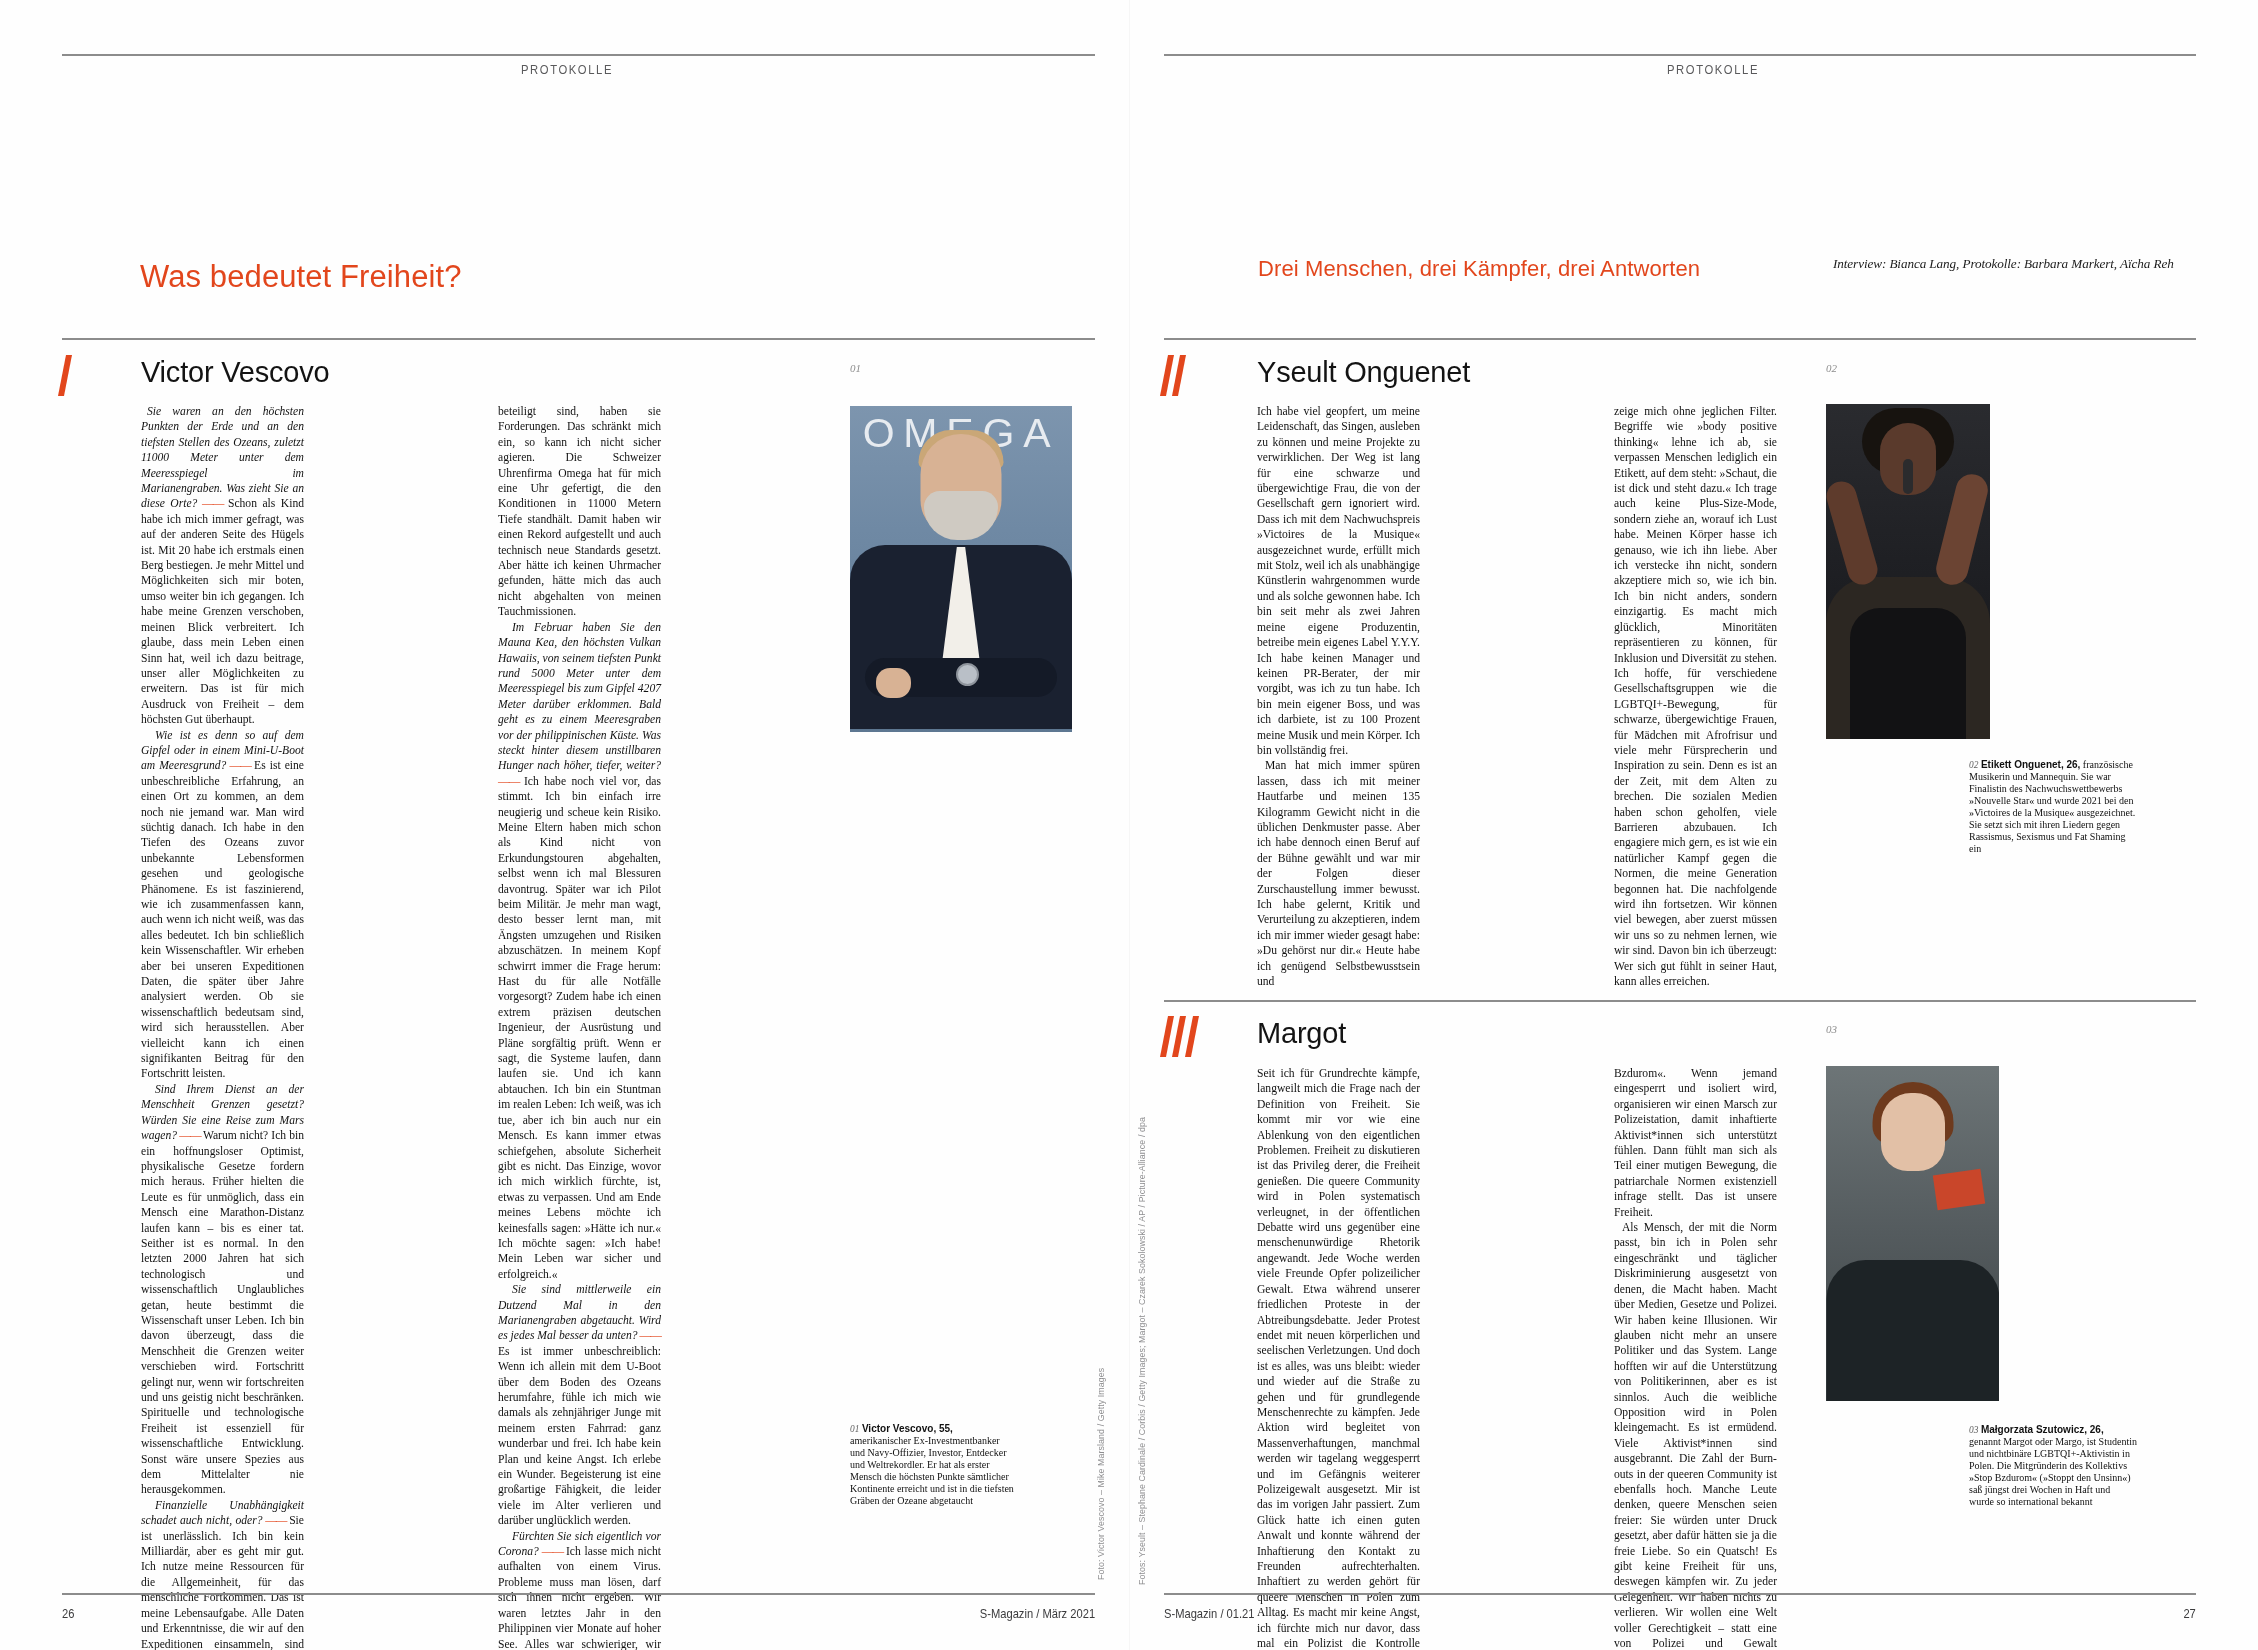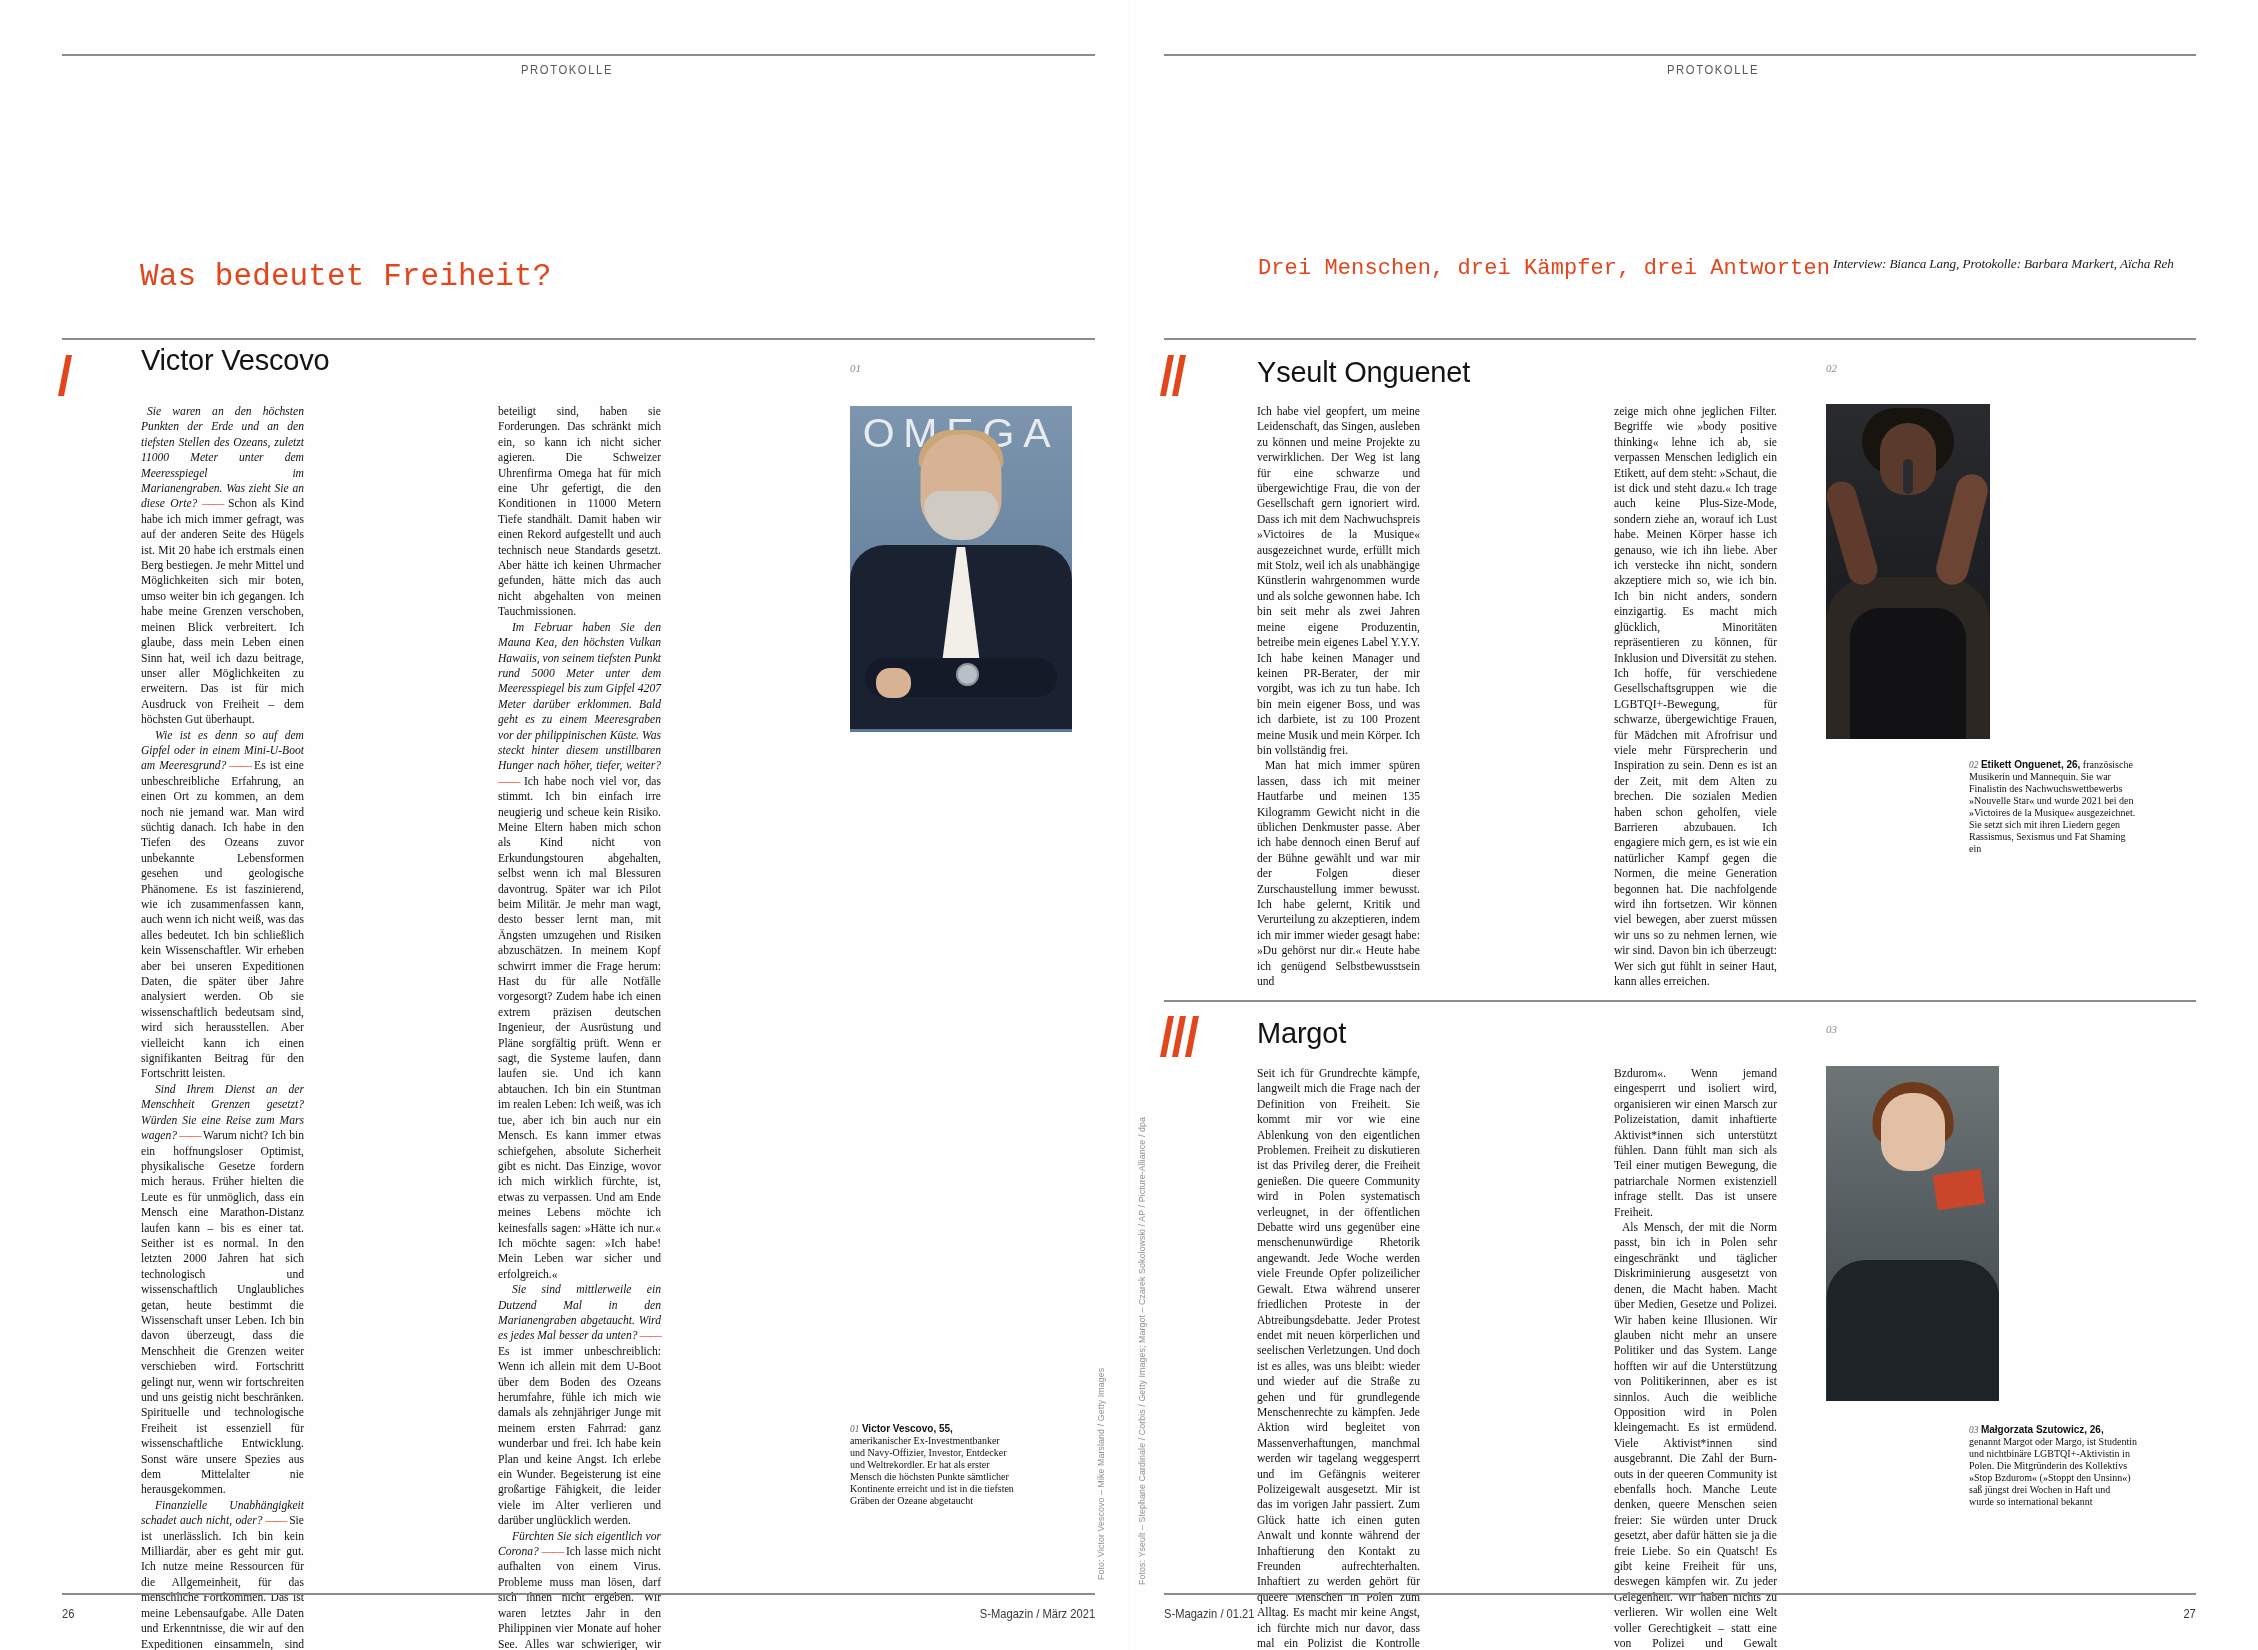--- a/index.html
+++ b/index.html
@@ -57,21 +57,21 @@
     transform: scaleX(0.88);
     transform-origin: left top;
   }
   .page-left  .runhead { left: 521px; }
   .page-right .runhead { left: 1667px; }
 
   
   .kicker {
     position: absolute;
     top: 259px;
-    font-family: Liberation Mono, monospace;
+    font-family: Liberation Sans, sans-serif;
     color: #e2461c;
     font-size: 31px;
     letter-spacing: 0.1px;
   }
   .kicker-left  { left: 140px; }
 
   .byline {
     position: absolute;
     top: 273px;
     left: 1833px;
@@ -320,21 +320,21 @@
     <div class="runhead-rule"></div>
     <div class="runhead">PROTOKOLLE</div>
 
     <div class="kicker kicker-left">Was bedeutet Freiheit?</div>
 
     <div class="sec-rule" style="left:62px; right:34px; top:338px;"></div>
 
     <div class="numeral" style="left:62px; top:355px;">
       <span></span>
     </div>
-    <div class="person-name" style="left:141px; top:344px;text-align:center;">Victor Vescovo</div>
+    <div class="person-name" style="left:141px; top:356px;text-align:center;">Victor Vescovo</div>
 
     <div class="col" style="left:141px; top:404px; width:163px;">
       <p><span class="q">Sie waren an den höchsten Punkten der Erde und an den tiefsten Stellen des Ozeans, zuletzt 11000 Meter unter dem Meeresspiegel im Marianengraben. Was zieht Sie an diese Orte?</span><span class="dash"> —— </span><span>Schon als Kind habe ich mich immer gefragt, was auf der anderen Seite des Hügels ist. Mit 20 habe ich erstmals einen Berg bestiegen. Je mehr Mittel und Möglichkeiten sich mir boten, umso weiter bin ich gegangen. Ich habe meine Grenzen verschoben, meinen Blick verbreitert. Ich glaube, dass mein Leben einen Sinn hat, weil ich dazu beitrage, unser aller Möglichkeiten zu erweitern. Das ist für mich Ausdruck von Freiheit – dem höchsten Gut überhaupt.</span></p>
       <p style="text-indent: 8px;"><span class="q">Wie ist es denn so auf dem Gipfel oder in einem Mini-U-Boot am Meeresgrund?</span><span class="dash"> —— </span><span>Es ist eine unbeschreibliche Erfahrung, an einen Ort zu kommen, an dem noch nie jemand war. Man wird süchtig danach. Ich habe in den Tiefen des Ozeans zuvor unbekannte Lebensformen gesehen und geologische Phänomene. Es ist faszinierend, wie ich zusammenfassen kann, auch wenn ich nicht weiß, was das alles bedeutet. Ich bin schließlich kein Wissenschaftler. Wir erheben aber bei unseren Expeditionen Daten, die später über Jahre analysiert werden. Ob sie wissenschaftlich bedeutsam sind, wird sich herausstellen. Aber vielleicht kann ich einen signifikanten Beitrag für den Fortschritt leisten.</span></p>
       <p style="text-indent: 8px;"><span class="q">Sind Ihrem Dienst an der Menschheit Grenzen gesetzt? Würden Sie eine Reise zum Mars wagen?</span><span class="dash"> —— </span><span>Warum nicht? Ich bin ein hoffnungsloser Optimist, physikalische Gesetze fordern mich heraus. Früher hielten die Leute es für unmöglich, dass ein Mensch eine Marathon-Distanz laufen kann – bis es einer tat. Seither ist es normal. In den letzten 2000 Jahren hat sich technologisch und wissenschaftlich Unglaubliches getan, heute bestimmt die Wissenschaft unser Leben. Ich bin davon überzeugt, dass die Menschheit die Grenzen weiter verschieben wird. Fortschritt gelingt nur, wenn wir fortschreiten und uns geistig nicht beschränken. Spirituelle und technologische Freiheit ist essenziell für wissenschaftliche Entwicklung. Sonst wäre unsere Spezies aus dem Mittelalter nie herausgekommen.</span></p>
       <p style="text-indent: 8px;"><span class="q">Finanzielle Unabhängigkeit schadet auch nicht, oder?</span><span class="dash"> —— </span><span>Sie ist unerlässlich. Ich bin kein Milliardär, aber es geht mir gut. Ich nutze meine Ressourcen für die Allgemeinheit, für das menschliche Fortkommen. Das ist meine Lebensaufgabe. Alle Daten und Erkenntnisse, die wir auf den Expeditionen einsammeln, sind allgemein zugänglich über Open Source. Und 99 Prozent meiner Expeditionen sind selbst finanziert. Ich möchte frei entscheiden, wie eine Mission abläuft, möchte selbst die Sicherheitslage abschätzen und nicht den Ansprüchen von Sponsoren erfüllen müssen. Sobald andere</span></p>
     </div>
 
     <div class="col" style="left:498px; top:404px; width:163px;">
       <p><span>beteiligt sind, haben sie Forderungen. Das schränkt mich ein, so kann ich nicht sicher agieren. Die Schweizer Uhrenfirma Omega hat für mich eine Uhr gefertigt, die den Konditionen in 11000 Metern Tiefe standhält. Damit haben wir einen Rekord aufgestellt und auch technisch neue Standards gesetzt. Aber hätte ich keinen Uhrmacher gefunden, hätte mich das auch nicht abgehalten von meinen Tauchmissionen.</span></p>

